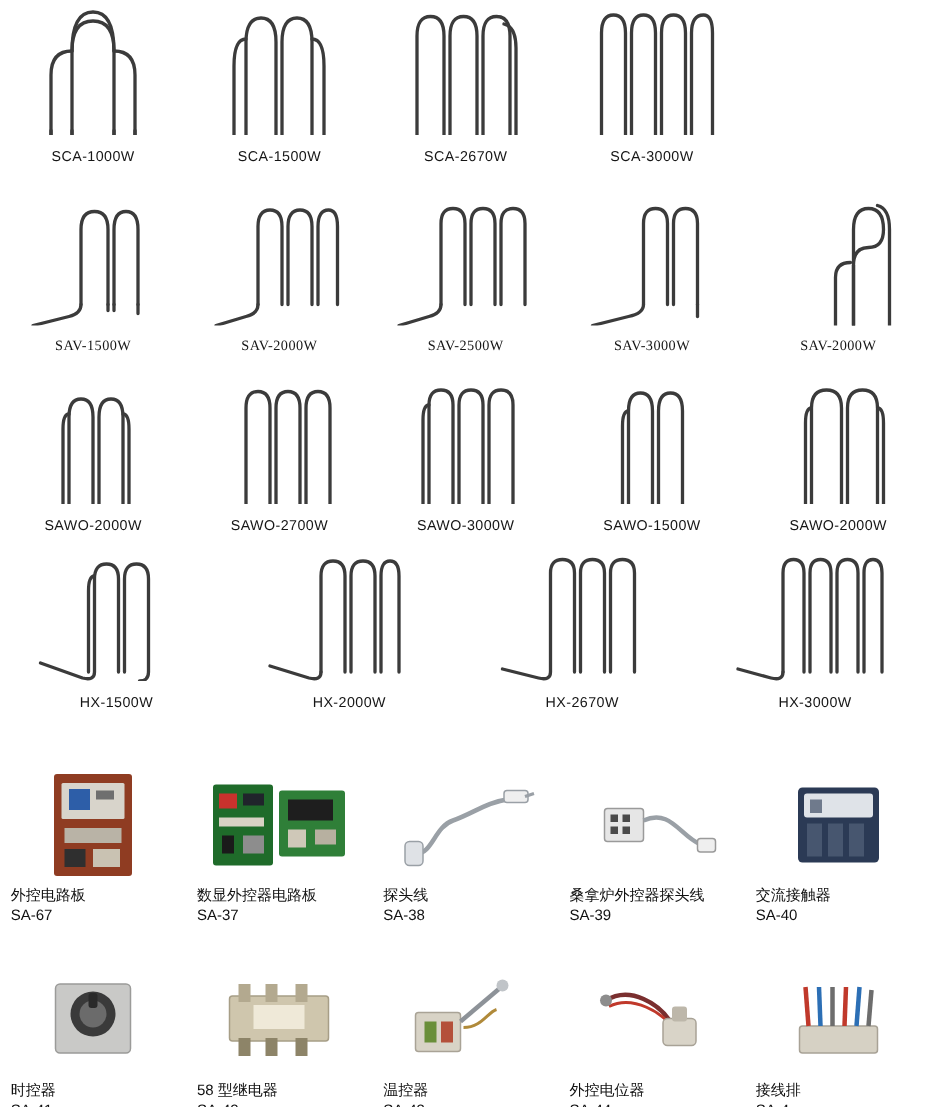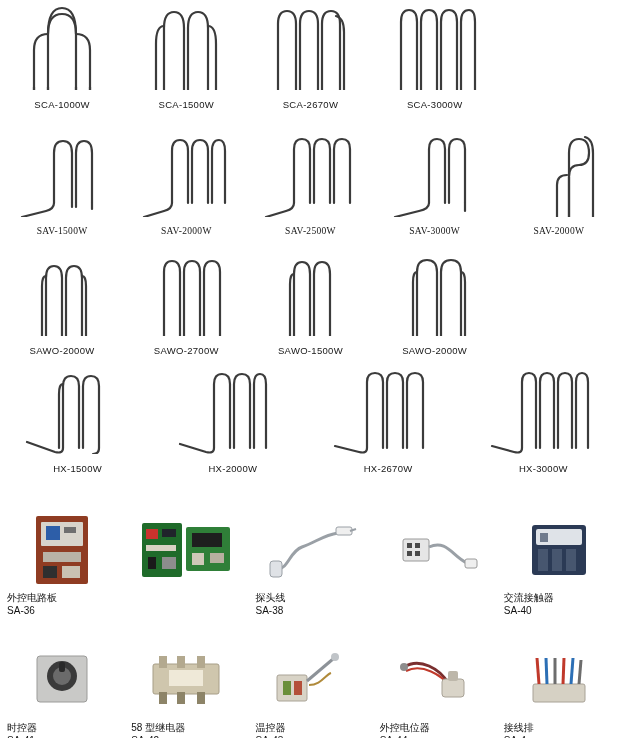--- a/index.html
+++ b/index.html
@@ -233,20 +233,33 @@
           <g fill="none" stroke="#3b3b3b" stroke-width="2.2" stroke-linecap="round" stroke-linejoin="round">
             <path d="M28 86 L28 22 Q28 11 36 11 Q44 11 44 22 L44 86"></path>
             <path d="M48 86 L48 22 Q48 11 56 11 Q64 11 64 22 L64 86"></path>
             <path d="M68 86 L68 22 Q68 11 76 11 Q84 11 84 22 L84 86"></path>
           </g>
         </svg>
       </div>
       <div class="caption">SAWO-2700W</div>
     </div>
 
+    <div class="cell">
+      <div class="art">
+        <svg width="100" height="86" viewBox="0 0 100 86">
+          <g fill="none" stroke="#3b3b3b" stroke-width="2.2" stroke-linecap="round" stroke-linejoin="round">
+            <path d="M26 86 L26 20 Q26 10 34 10 Q42 10 42 20 L42 86"></path>
+            <path d="M46 86 L46 20 Q46 10 54 10 Q62 10 62 20 L62 86"></path>
+            <path d="M66 86 L66 20 Q66 10 74 10 Q82 10 82 20 L82 86"></path>
+            <path d="M22 86 L22 30 Q22 20 26 20"></path>
+          </g>
+        </svg>
+      </div>
+      <div class="caption">SAWO-3000W</div>
+    </div>
 
     <div class="cell">
       <div class="art">
         <svg width="100" height="86" viewBox="0 0 100 86">
           <g fill="none" stroke="#3b3b3b" stroke-width="2.2" stroke-linecap="round" stroke-linejoin="round">
             <path d="M34 86 L34 24 Q34 12 42 12 Q50 12 50 24 L50 86"></path>
             <path d="M54 86 L54 24 Q54 12 62 12 Q70 12 70 24 L70 86"></path>
             <path d="M30 86 L30 34 Q30 24 34 24"></path>
           </g>
         </svg>
@@ -341,39 +354,43 @@
             <rect x="7" y="8" width="42" height="24" rx="1" fill="#d8d4cb"></rect>
             <rect x="12" y="12" width="14" height="14" fill="#2d5ea8"></rect>
             <rect x="30" y="13" width="12" height="6" fill="#6f6f6f"></rect>
             <rect x="9" y="38" width="38" height="10" fill="#b9b3a6"></rect>
             <rect x="9" y="52" width="14" height="12" fill="#2f2f2f"></rect>
             <rect x="28" y="52" width="18" height="12" fill="#c9c2b2"></rect>
           </svg>
         </div>
         <div class="plabel">
           <span>外控电路板</span>
-          <span class="code">SA-36</span>
+          <span class="code">SA-67</span>
         </div>
       </div>
 
       <div class="pcell">
         <div class="photo">
           <svg width="92" height="66" viewBox="0 0 92 66">
             <rect x="2" y="6" width="40" height="54" rx="2" fill="#1f6b2a"></rect>
             <rect x="46" y="10" width="44" height="44" rx="2" fill="#2f7f38"></rect>
             <rect x="6" y="12" width="12" height="10" fill="#c9322d"></rect>
             <rect x="22" y="12" width="14" height="8" fill="#20242b"></rect>
             <rect x="6" y="28" width="30" height="6" fill="#d9d2c4"></rect>
             <rect x="8" y="40" width="8" height="12" fill="#1a1a1a"></rect>
             <rect x="22" y="40" width="14" height="12" fill="#8d8d8d"></rect>
             <rect x="52" y="16" width="30" height="14" fill="#1e1e1e"></rect>
             <rect x="52" y="36" width="12" height="12" fill="#cfc8b8"></rect>
             <rect x="70" y="36" width="14" height="10" fill="#b7b0a0"></rect>
           </svg>
         </div>
+        <div class="plabel">
+          <span>数显外控器电路板</span>
+          <span class="code">SA-37</span>
+        </div>
       </div>
 
       <div class="pcell">
         <div class="photo">
           <svg width="96" height="66" viewBox="0 0 96 66">
             <path d="M16 52 C 26 52 28 34 40 30 C 54 25 62 18 76 16" fill="none" stroke="#9aa0a6" stroke-width="3"></path>
             <rect x="8" y="44" width="12" height="16" rx="3" fill="#dfe2e6" stroke="#9aa0a6" stroke-width="1"></rect>
             <rect x="74" y="10" width="16" height="8" rx="2" fill="#efefef" stroke="#9aa0a6" stroke-width="1"></rect>
             <path d="M88 14 L94 12" stroke="#9aa0a6" stroke-width="2"></path>
           </svg>
@@ -388,20 +405,24 @@
         <div class="photo">
           <svg width="96" height="66" viewBox="0 0 96 66">
             <rect x="16" y="22" width="26" height="22" rx="2" fill="#e6e6e6" stroke="#9a9a9a" stroke-width="1"></rect>
             <rect x="20" y="26" width="5" height="5" fill="#4a4a4a"></rect>
             <rect x="28" y="26" width="5" height="5" fill="#4a4a4a"></rect>
             <rect x="20" y="34" width="5" height="5" fill="#4a4a4a"></rect>
             <rect x="28" y="34" width="5" height="5" fill="#4a4a4a"></rect>
             <path d="M42 30 C 60 22 66 40 80 46" fill="none" stroke="#9aa0a6" stroke-width="3"></path>
             <rect x="78" y="42" width="12" height="9" rx="2" fill="#efefef" stroke="#9a9a9a" stroke-width="1"></rect>
           </svg>
+        </div>
+        <div class="plabel">
+          <span>桑拿炉外控器探头线</span>
+          <span class="code">SA-39</span>
         </div>
       </div>
 
       <div class="pcell">
         <div class="photo">
           <svg width="66" height="66" viewBox="0 0 66 66">
             <rect x="6" y="8" width="54" height="50" rx="3" fill="#2b3a55"></rect>
             <rect x="10" y="12" width="46" height="16" rx="2" fill="#dfe3e8"></rect>
             <rect x="12" y="32" width="10" height="22" fill="#47566f"></rect>
             <rect x="26" y="32" width="10" height="22" fill="#47566f"></rect>

